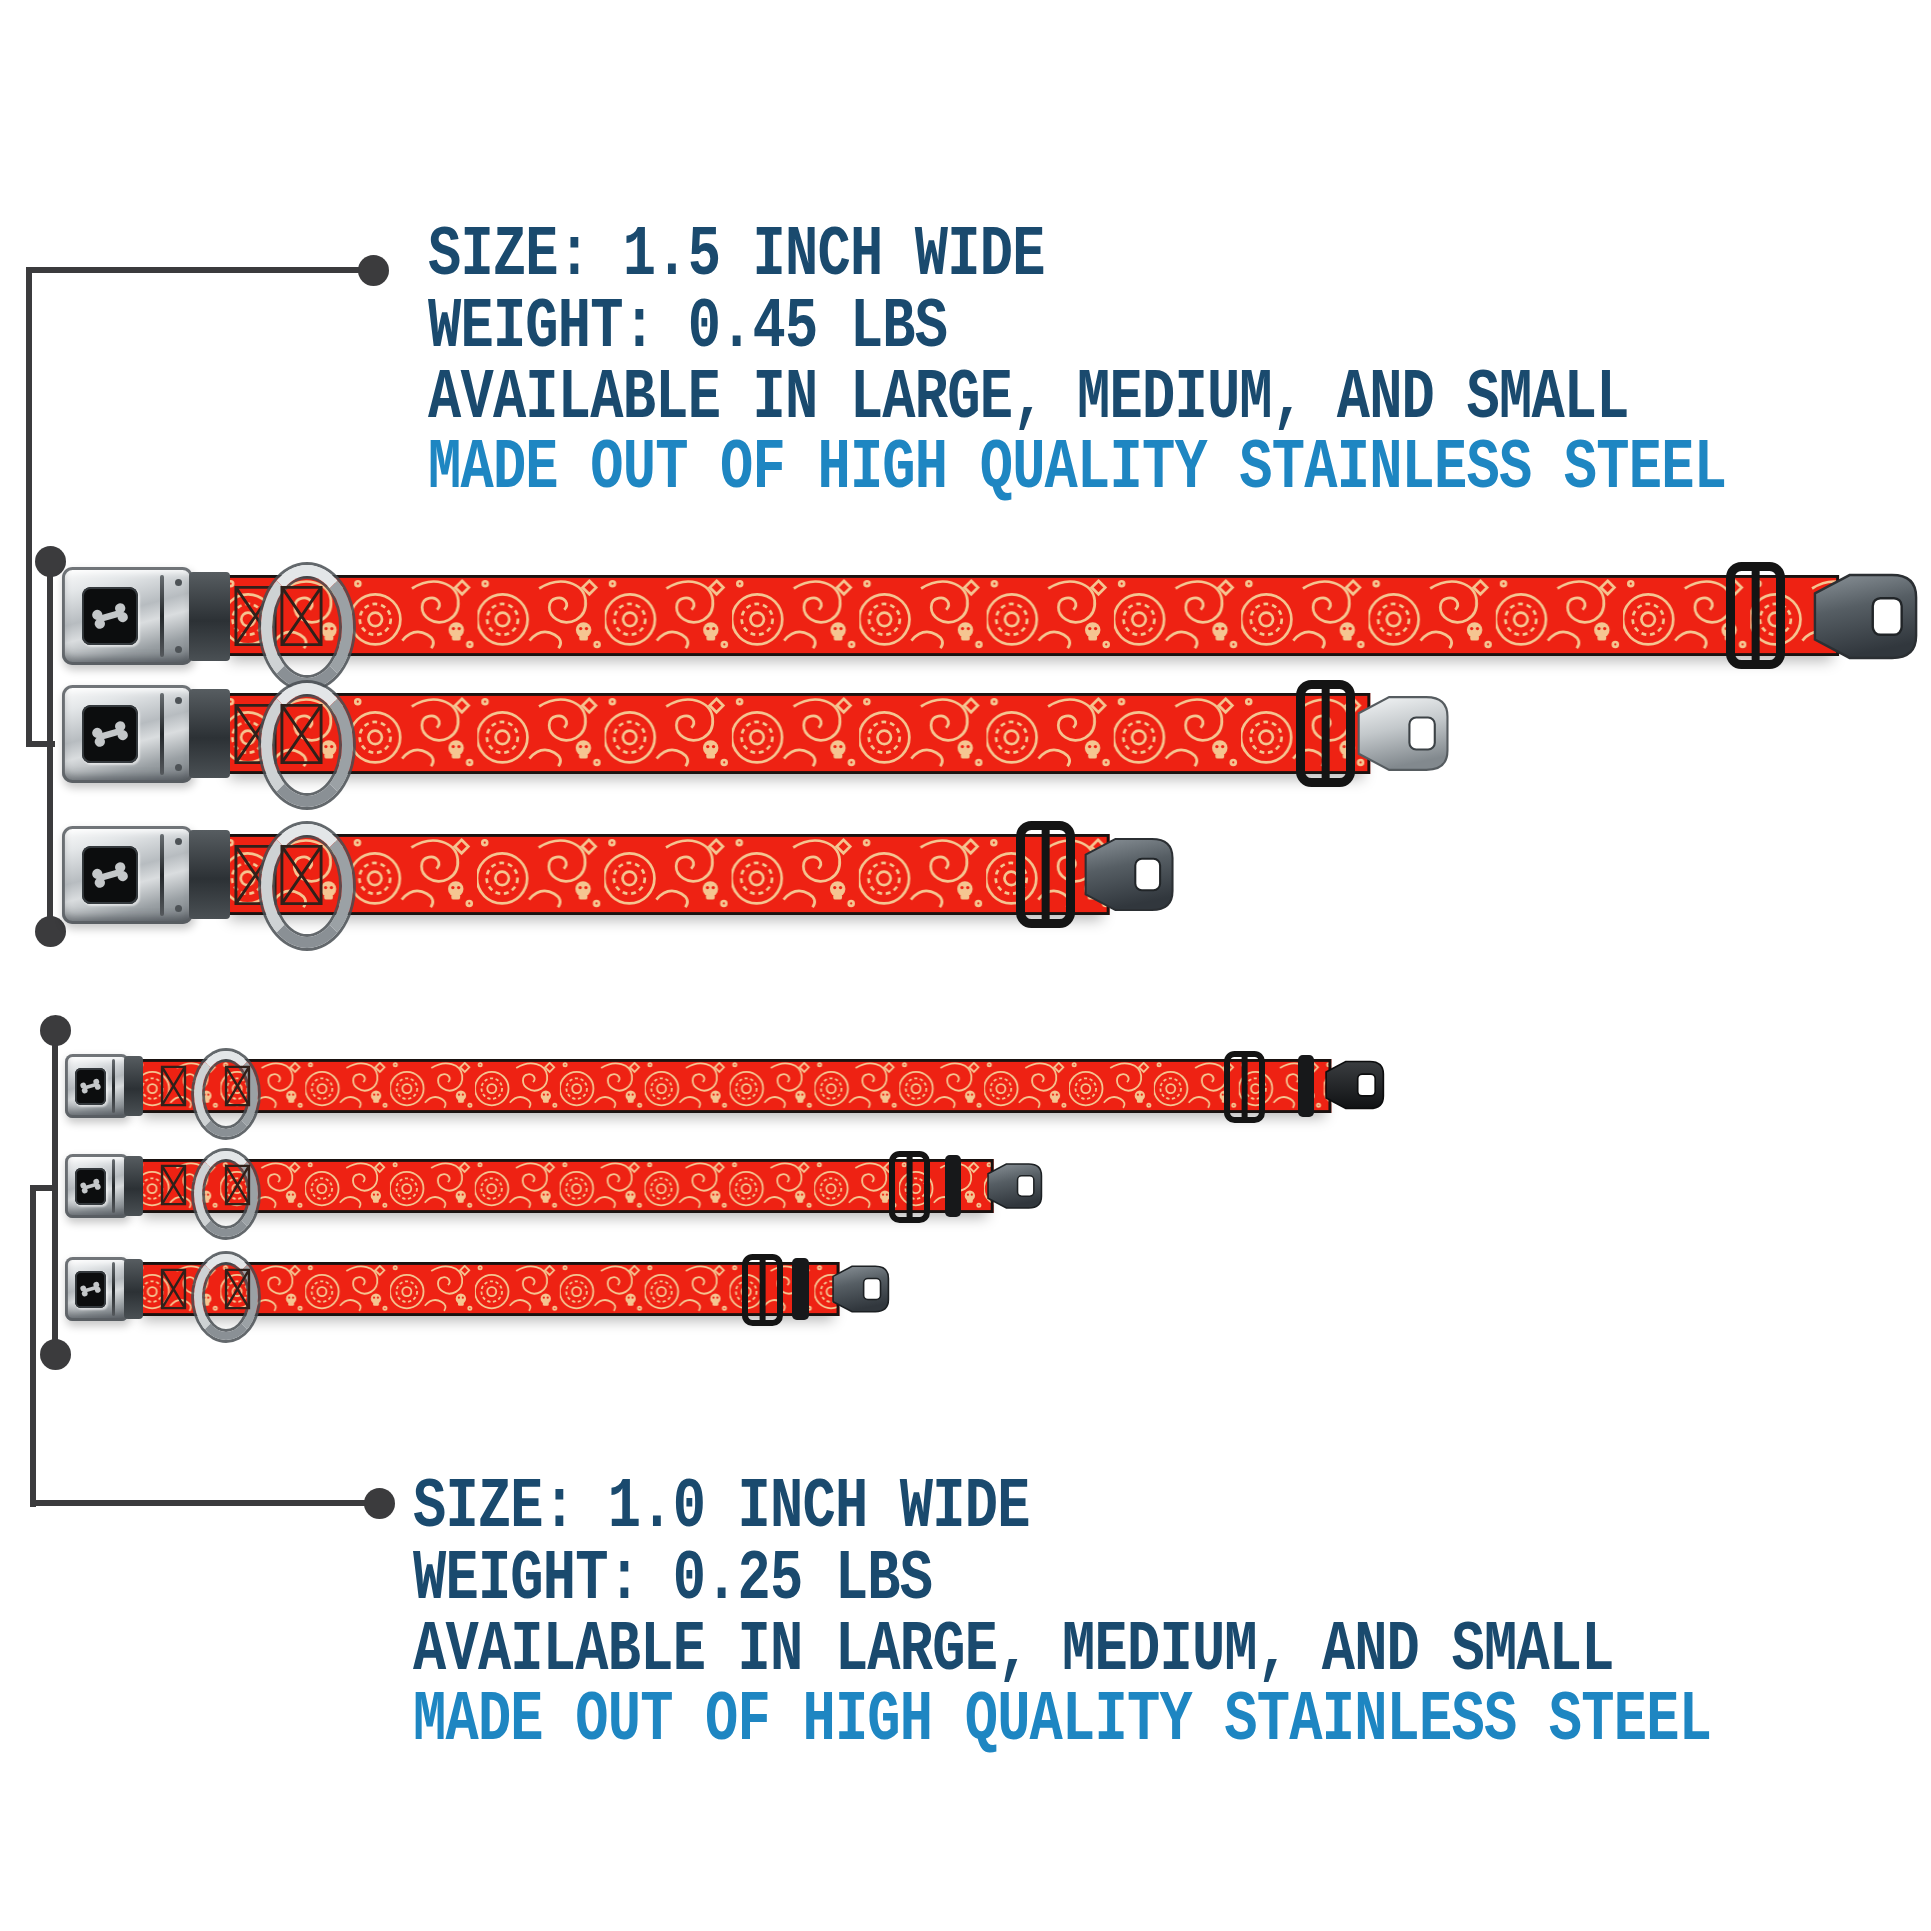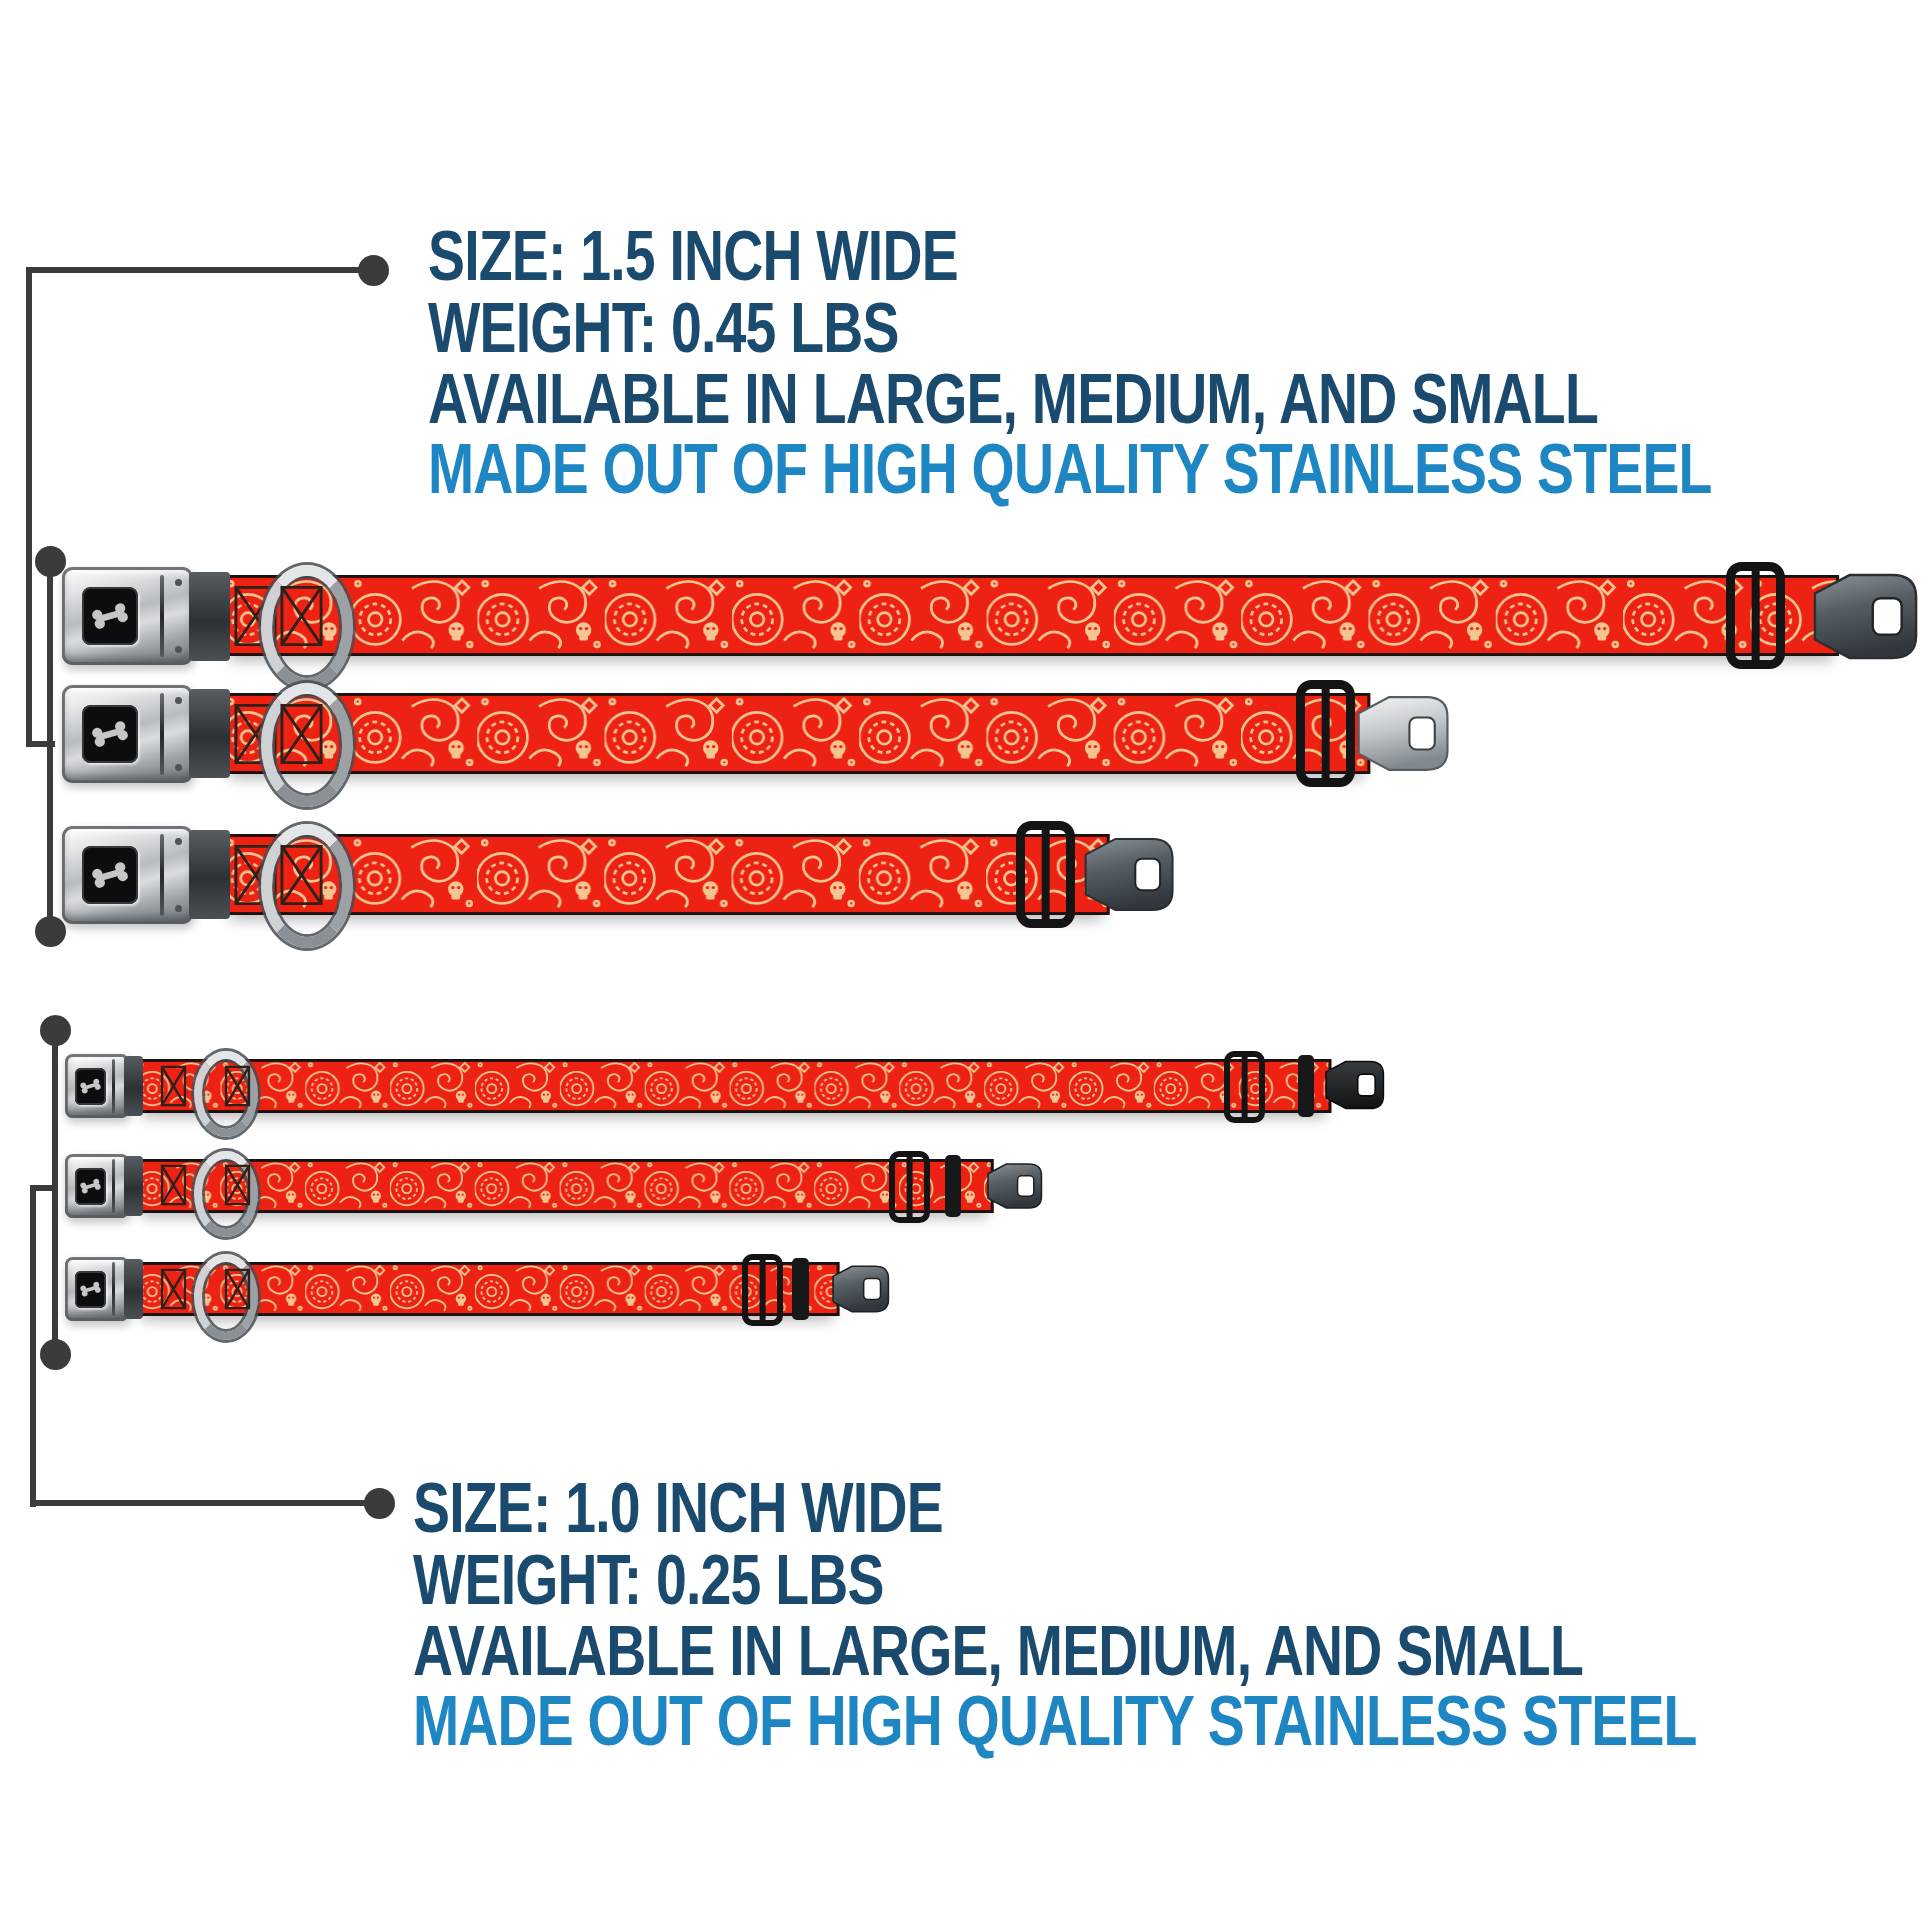--- a/index.html
+++ b/index.html
@@ -1,17 +1,17 @@
 <!DOCTYPE html>
 <html><head>
 <meta charset="utf-8">
 <style>
   html,body{margin:0;padding:0;background:#ffffff;}
   .canvas{position:relative;width:1931px;height:1931px;background:#ffffff;overflow:hidden;
-          font-family:Liberation Sans, sans-serif;}
+          font-family:Liberation Mono, monospace;}
   .abs{position:absolute;}
 
   
   .cline{position:absolute;background:#3b3b3d;}
   .cdot{position:absolute;width:31px;height:31px;border-radius:50%;background:#3b3b3d;}
 
   
   .spec-line{position:absolute;font-weight:700;font-size:71px;line-height:73px;
              letter-spacing:-1px;white-space:nowrap;color:#1a4a6e;
              transform:scaleX(.78);transform-origin:0 50%;}

